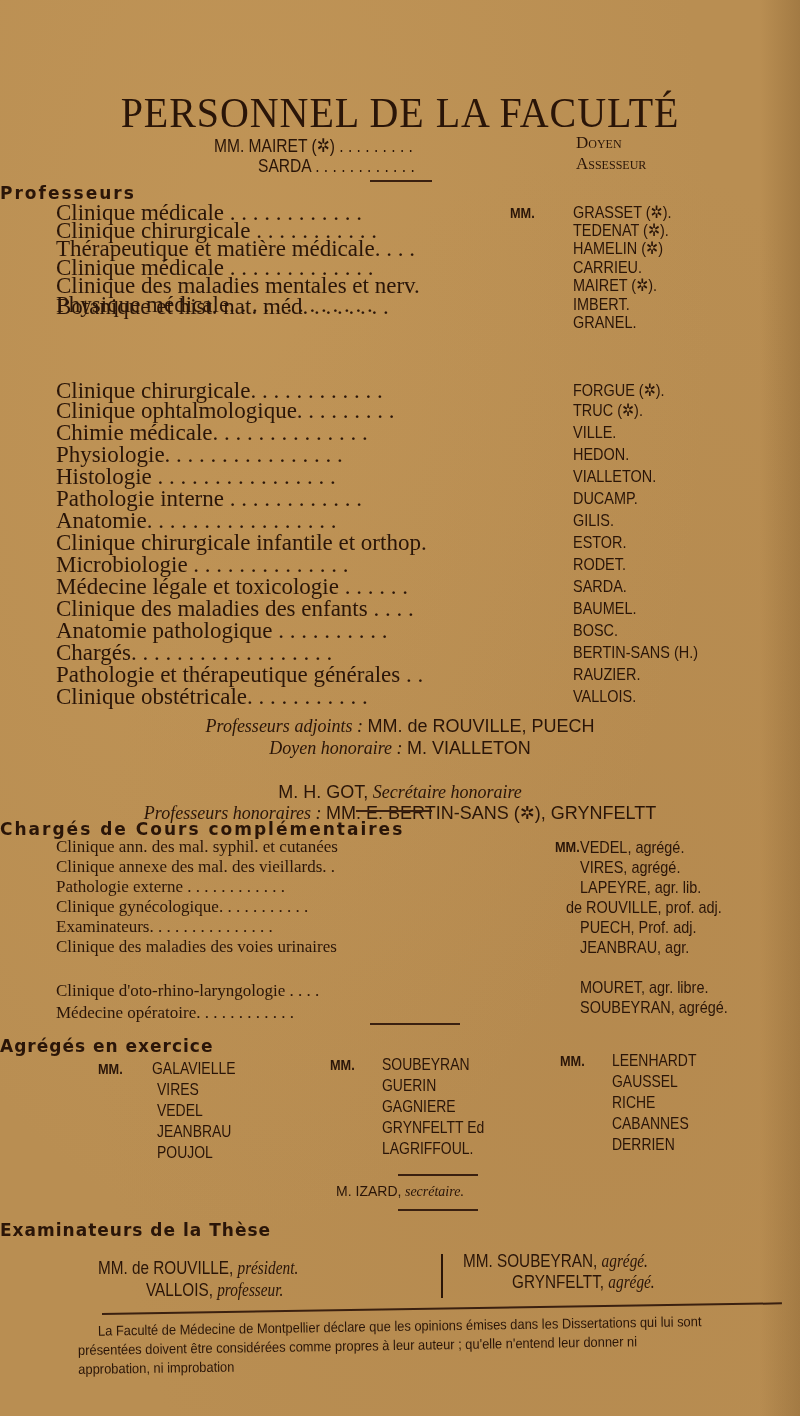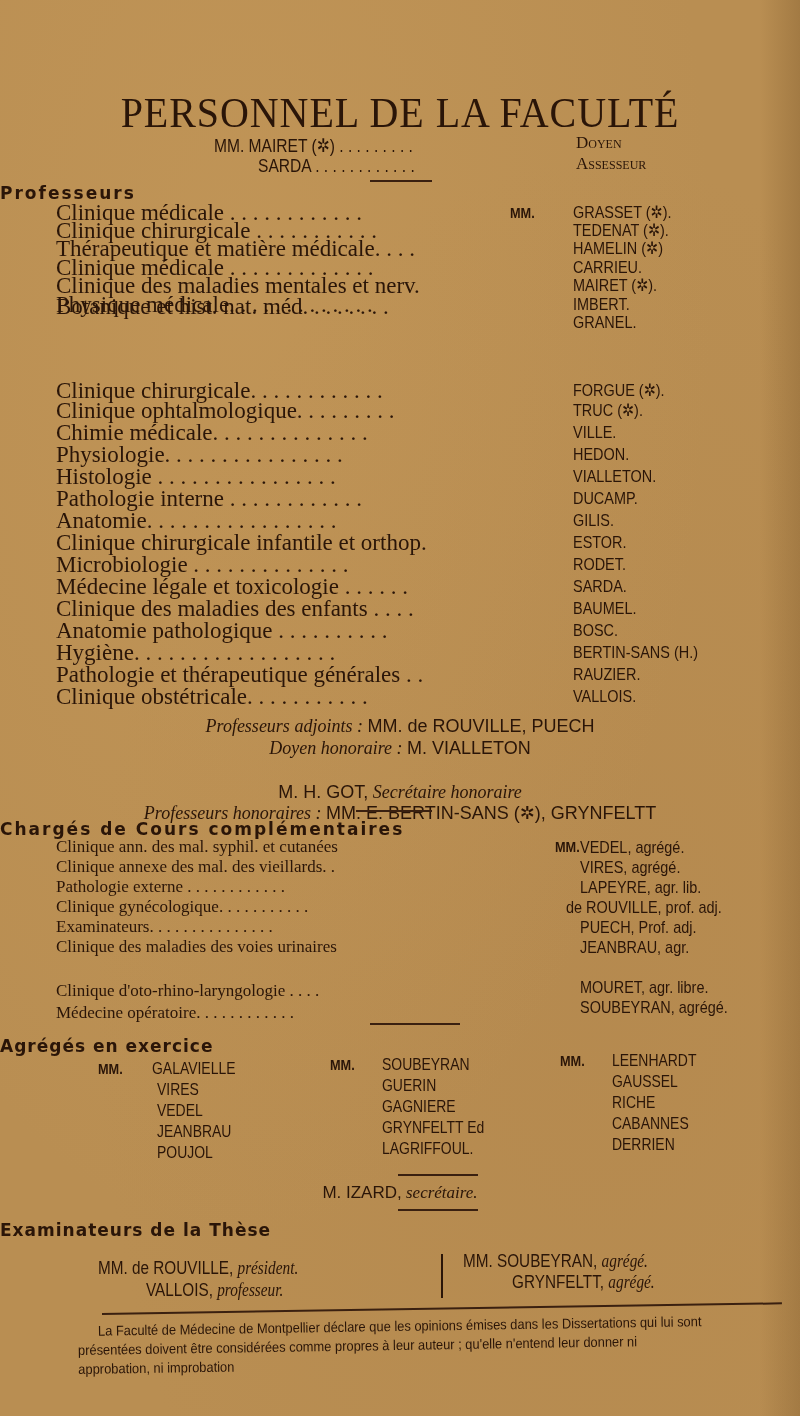--- a/index.html
+++ b/index.html
@@ -86,21 +86,21 @@
   <div class="chair" style="top:534px">Clinique chirurgicale infantile et orthop.</div>
   <div class="prof" style="top:534px">ESTOR.</div>
   <div class="chair" style="top:556px">Microbiologie . . . . . . . . . . . . . .</div>
   <div class="prof" style="top:556px">RODET.</div>
   <div class="chair" style="top:578px">Médecine légale et toxicologie . . . . . .</div>
   <div class="prof" style="top:578px">SARDA.</div>
   <div class="chair" style="top:600px">Clinique des maladies des enfants . . . .</div>
   <div class="prof" style="top:600px">BAUMEL.</div>
   <div class="chair" style="top:622px">Anatomie pathologique . . . . . . . . . .</div>
   <div class="prof" style="top:622px">BOSC.</div>
-  <div class="chair" style="top:644px">Hygiène. . . . . . . . . . . . . . . . . .</div>
+  <div class="chair" style="top:644px">Chargés. . . . . . . . . . . . . . . . . .</div>
   <div class="prof" style="top:644px">BERTIN-SANS (H.)</div>
   <div class="chair" style="top:666px">Pathologie et thérapeutique générales . .</div>
   <div class="prof" style="top:666px">RAUZIER.</div>
   <div class="chair" style="top:688px">Clinique obstétricale. . . . . . . . . . .</div>
   <div class="prof" style="top:688px">VALLOIS.</div>
 </div>
 
 <div class="center-line" style="top:716px;">
   <span class="it">Professeurs adjoints :</span>
   <span class="sans">MM. de ROUVILLE, PUECH</span>
@@ -161,21 +161,21 @@
 </div>
 <div>
   <div class="agr" style="top:1051px;left:612px;">LEENHARDT</div>
   <div class="agr" style="top:1072px;left:612px;">GAUSSEL</div>
   <div class="agr" style="top:1093px;left:612px;">RICHE</div>
   <div class="agr" style="top:1114px;left:612px;">CABANNES</div>
   <div class="agr" style="top:1135px;left:612px;">DERRIEN</div>
 </div>
 <div class="rule" style="top:1174px;left:398px;width:80px;"></div>
 
-<div class="center-line" style="top:1183px;font-size:17px;">
+<div class="center-line" style="top:1183px;font-size:14px;">
   <span class="sans">M. IZARD,</span>
   <span class="it">secrétaire.</span>
 </div>
 <div class="rule" style="top:1209px;left:398px;width:80px;"></div>
 
 <div class="abs section-title" style="top:1220px;letter-spacing:1px;">Examinateurs de la Thèse</div>
 <div class="exam" style="top:1258px;left:98px;">
   <span>MM.</span>
   <span>de ROUVILLE,</span>
   <span class="it" style="font-family:'Liberation Serif',serif;">président.</span>

